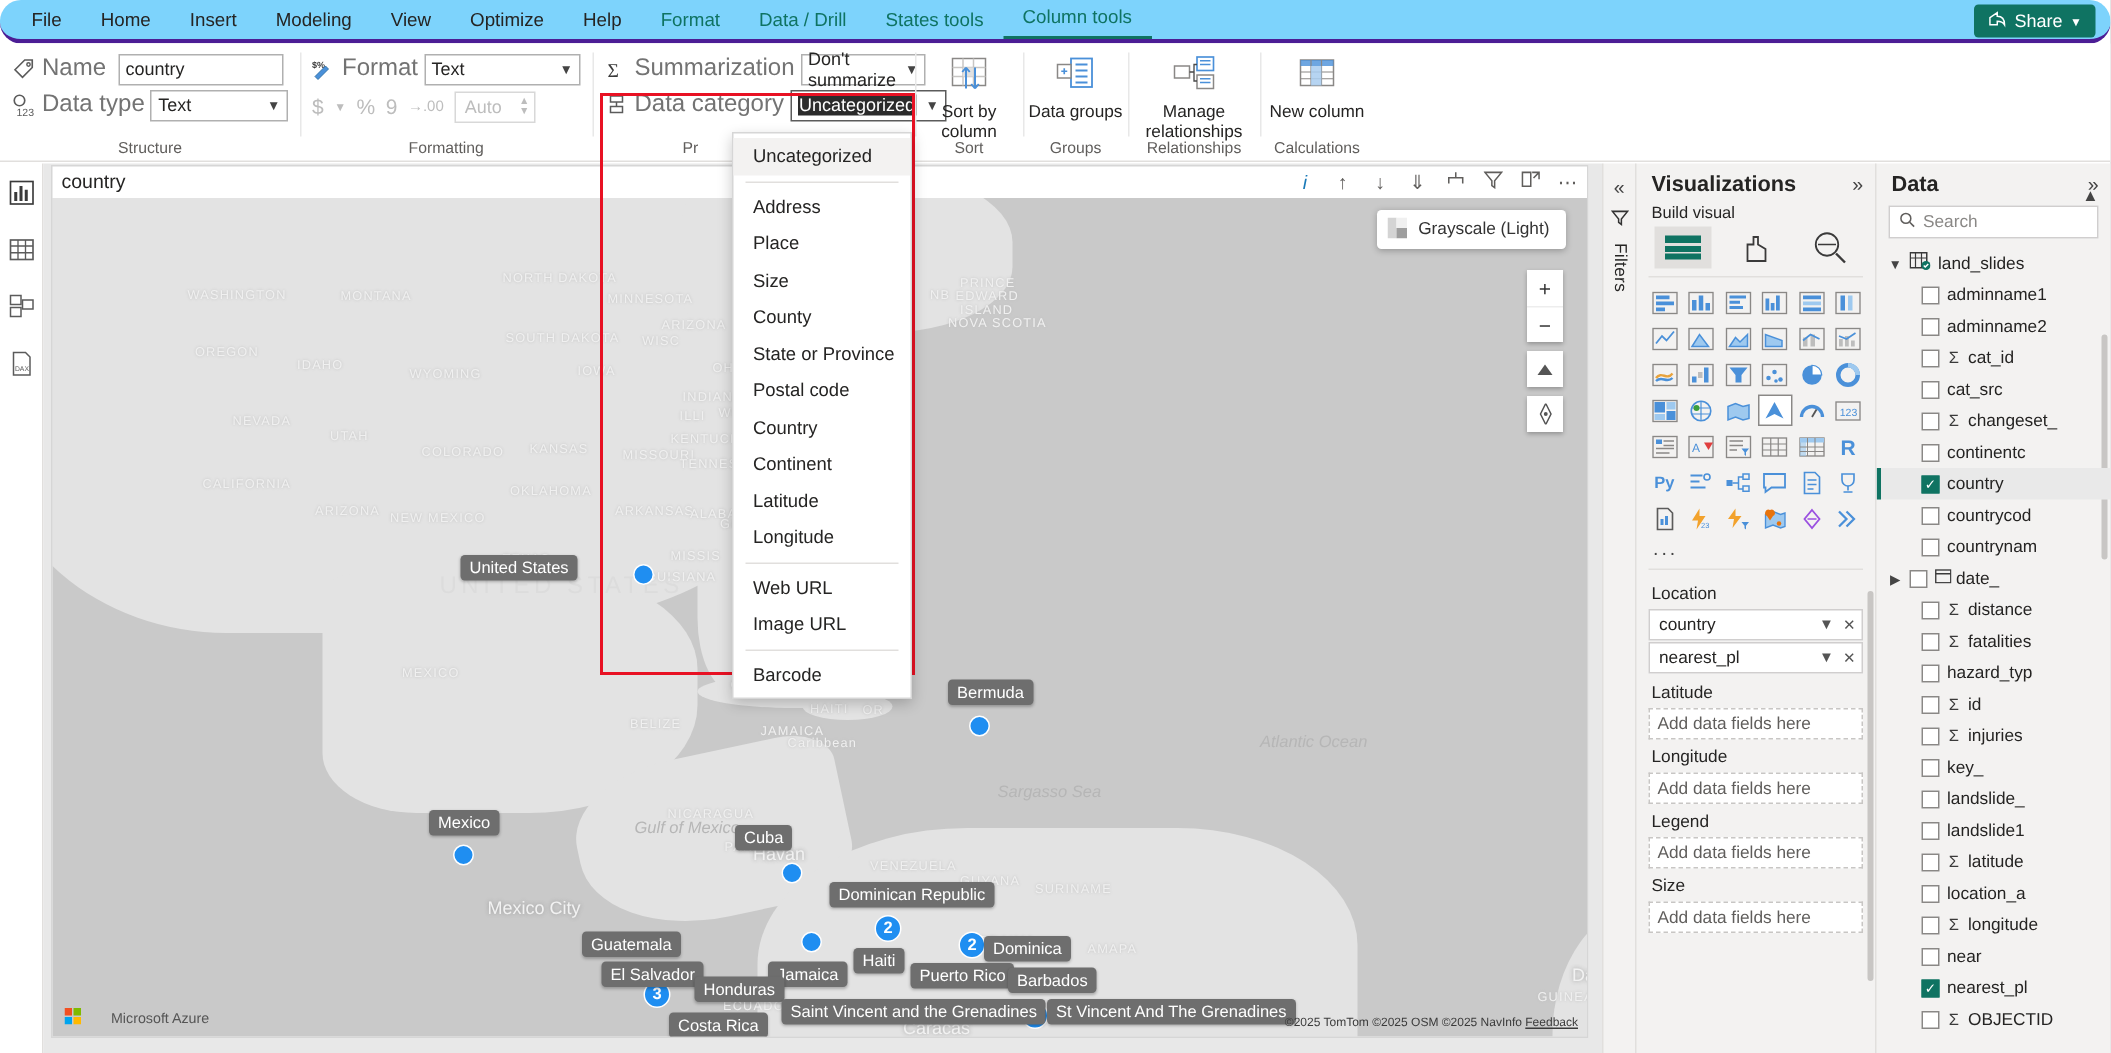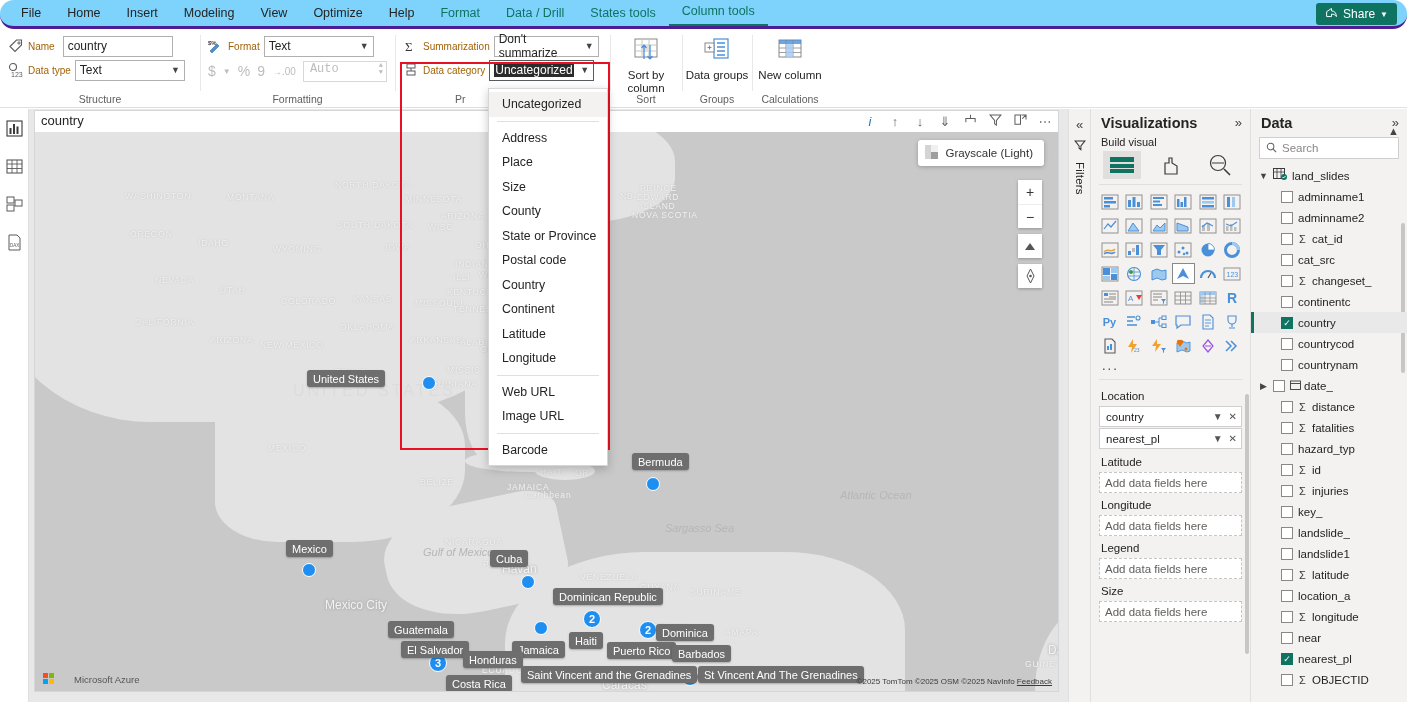--- a/index.html
+++ b/index.html
@@ -39,21 +39,21 @@
   .rgroup { display:flex; flex-direction:column; position:relative; padding:5px 0 0; }
   .rgroup + .rgroup::before {
     content:""; position:absolute; left:0; top:6px; bottom:16px;
     width:1px; background:#e8e8e8;
   }
   .rgroup-label {
     position:absolute; bottom:2px; left:0; right:0; text-align:center;
     font-size:10.5px; color:#605e5c;
   }
   .rrow { display:flex; align-items:center; height:24px; gap:4px; padding:0 8px; }
-  .rlabel { font-size:10px; color:#a16207; white-space:nowrap; }
+  .rlabel { font-size:16px; color:#737373; white-space:nowrap; }
   .icon-sq { width:16px; height:16px; flex:none; display:inline-block; }
   input.ribbon-input, .ribbon-select {
     height:21px; border:1px solid #b0b0b0; background:#fff;
     font-family:inherit; font-size:12px; padding:0 4px; color:#252423;
     border-radius:0; outline:none;
   }
   .ribbon-select {
     display:flex; align-items:center; justify-content:space-between;
     padding-right:4px; cursor:default;
   }
@@ -62,23 +62,23 @@
     width:70px; display:flex; flex-direction:column; align-items:center;
     justify-content:flex-start; padding-top:3px; cursor:default;
   }
   .big-btn .bb-label {
     font-size:11.5px; line-height:13px; text-align:center; margin-top:4px; color:#252423;
   }
   
   .fmt-row { display:flex; align-items:center; gap:7px; padding:0 8px; height:26px; }
   .fmt-ic { font-size:14px; color:#bdbdbd; }
   .auto-box {
-    width:84px; height:21px; border:1px solid #d8d8d8; color:#bdbdbd;
-    display:flex; align-items:flex-start; justify-content:space-between;
-    padding:0 3px 0 6px; font-size:12px;font-family:Liberation Mono, monospace;
+    width:54px; height:21px; border:1px solid #d8d8d8; color:#bdbdbd;
+    display:flex; align-items:center; justify-content:space-between;
+    padding:0 3px 0 6px; font-size:12px;
   }
   
   .red-rect {
     position:absolute; border:2px solid #e81123; pointer-events:none; z-index:60;
   }
   
   .dropdown {
     position:absolute; left:488px; top:88px; width:120px;
     background:#fff; border:1px solid #d6d6d6;
     box-shadow:0 3px 9px rgba(0,0,0,.22); z-index:70; padding:3px 0;
@@ -372,20 +372,33 @@
         <rect x="12" y="2" width="14" height="19" fill="none" stroke="#4a90d9" stroke-width="1.2"></rect>
         <path d="M15 6h8M15 10h8M15 14h8M15 18h8" stroke="#4a90d9" stroke-width="1.3"></path>
         <rect x="3" y="6" width="9" height="9" fill="#fff" stroke="#8a8886" stroke-width="1"></rect>
         <path d="M7.5 8.5v4M5.5 10.5h4" stroke="#4a90d9" stroke-width="1.1"></path>
       </svg>
       <div class="bb-label">Data groups</div>
     </div>
     <div class="rgroup-label">Groups</div>
   </div>
 
+  <div class="rgroup" style="width:88px;align-items:center">
+    <div class="big-btn" style="width:84px">
+      <svg width="30" height="28" viewBox="0 0 30 28">
+        <rect x="2" y="7" width="10" height="8" fill="none" stroke="#8a8886" stroke-width="1"></rect>
+        <rect x="17" y="1" width="11" height="9" fill="none" stroke="#4a90d9" stroke-width="1.1"></rect>
+        <rect x="17" y="13" width="11" height="9" fill="none" stroke="#8a8886" stroke-width="1"></rect>
+        <path d="M12 11h3v-5h2M12 11h3v6h2" stroke="#4a4a4a" stroke-width=".9" fill="none"></path>
+        <path d="M19 3.5h7M19 6h7M19 15.5h7M19 18h7" stroke="#4a90d9" stroke-width=".9"></path>
+      </svg>
+      <div class="bb-label">Manage relationships</div>
+    </div>
+    <div class="rgroup-label">Relationships</div>
+  </div>
 
   <div class="rgroup" style="width:76px;align-items:center">
     <div class="big-btn">
       <svg width="30" height="28" viewBox="0 0 30 28">
         <rect x="4" y="3" width="22" height="17" fill="none" stroke="#8a8886" stroke-width="1"></rect>
         <rect x="4" y="3" width="22" height="4" fill="#4a90d9" opacity=".8"></rect>
         <path d="M11 3v17M18 3v17M4 11h22M4 15.5h22" stroke="#8a8886" stroke-width=".8"></path>
         <rect x="11" y="7" width="7" height="13" fill="#a9cdf0" opacity=".85"></rect>
       </svg>
       <div class="bb-label">New column</div>

